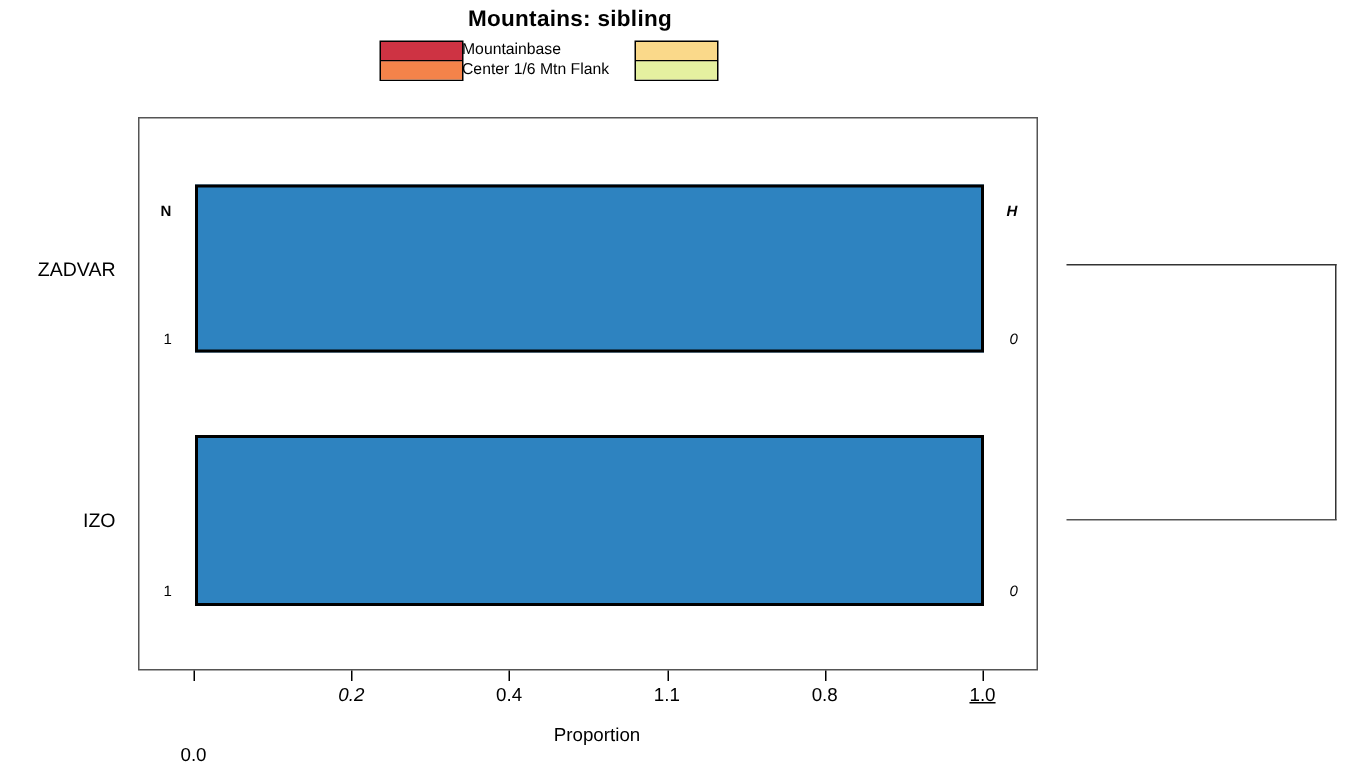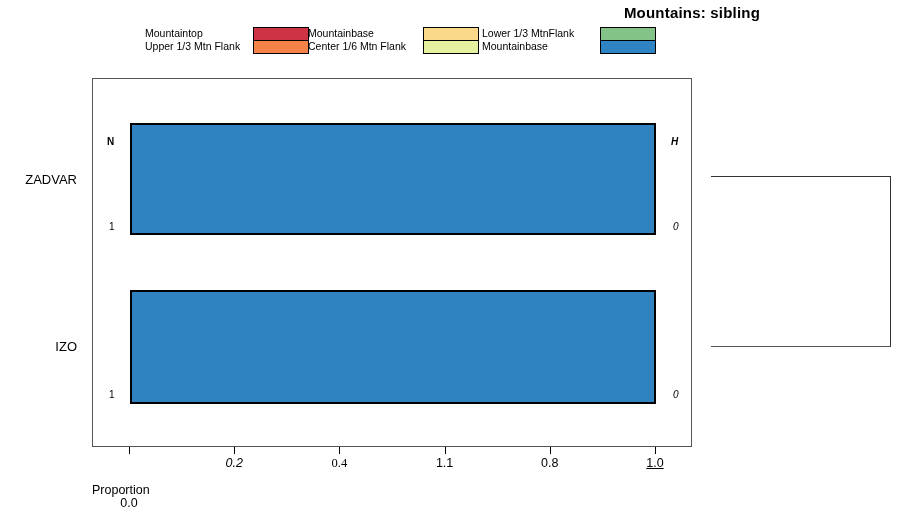--- a/index.html
+++ b/index.html
@@ -15,21 +15,21 @@
     font-family: "Liberation Sans", sans-serif;
     color: #000000;
   }
 
   
   #chart-title {
     position: absolute;
     left: 0;
     top: 4px;
     width: 760px;
-    text-align: right;
+    text-align: center;
     font-size: 15px;
     font-weight: bold;
     letter-spacing: 0.2px;
   }
 
   
   #legend {
     position: absolute;
     left: 145px;
     top: 27px;
@@ -151,24 +151,24 @@
   }
   .xticklabel {
     position: absolute;
     top: 9px;
     font-size: 12.5px;
     transform: translateX(-50%);
     white-space: nowrap;
   }
   #xaxis-title {
     position: absolute;
-    left: 0;
+    left: 6px;
     top: 36px;
     width: 600px;
-    text-align: left;
+    text-align: center;
     font-size: 12.5px;
   }
 
   
   #side-panel {
     position: absolute;
     left: 711px;
     top: 176px;
     width: 180px;
     height: 171px;
@@ -181,51 +181,37 @@
   }
 </style>
 </head>
 <body>
 
 <div id="chart-title">Mountains: sibling</div>
 
 <div id="legend">
 
   <div class="legend-col legend-col-0">
-    <div class="legend-labels">
-      <div>Mountaintop</div>
-      <div>Upper 1/3 Mtn Flank</div>
-    </div>
     <div class="legend-swatches">
       <div class="swatch top" id="sw-0-0" style="background: rgb(206, 51, 67);"></div>
       <div class="swatch bot" id="sw-0-1" style="background: rgb(244, 131, 74);"></div>
     </div>
   </div>
 
   <div class="legend-col legend-col-1">
     <div class="legend-labels">
       <div>Mountainbase</div>
       <div>Center 1/6 Mtn Flank</div>
     </div>
     <div class="legend-swatches">
       <div class="swatch top" id="sw-1-0" style="background: rgb(250, 217, 138);"></div>
       <div class="swatch bot" id="sw-1-1" style="background: rgb(229, 240, 160);"></div>
     </div>
   </div>
 
-  <div class="legend-col legend-col-2">
-    <div class="legend-labels">
-      <div>Lower 1/3 MtnFlank</div>
-      <div>Mountainbase</div>
-    </div>
-    <div class="legend-swatches">
-      <div class="swatch top" id="sw-2-0" style="background: rgb(132, 195, 135);"></div>
-      <div class="swatch bot" id="sw-2-1" style="background: rgb(46, 131, 192);"></div>
-    </div>
-  </div>
 </div>
 
 <div id="plot-frame">
 
   <div class="ylabel" id="ylabel-zadvar">ZADVAR</div>
 
   <div class="ylabel" id="ylabel-izo">IZO</div>
 
   <div class="bar" id="bar-zadvar" style="background: rgb(46, 131, 192); border-color: rgb(0, 0, 0); width: 526px;"></div>
 
@@ -240,21 +226,21 @@
   <div class="corner-note italic" id="note-izo-0">0</div>
 </div>
 
 <div id="xaxis">
   <div id="xticks-container">
       <div class="xtick" style="left: 37px;"></div>
       <div class="xticklabel" style="left: 37px; margin-top: 40px;">0.0</div>
       <div class="xtick" style="left: 142.2px;"></div>
       <div class="xticklabel" style="left: 142.2px; font-style: italic;">0.2</div>
       <div class="xtick" style="left: 247.4px;"></div>
-      <div class="xticklabel" style="left: 247.4px; font-family: Liberation Serif, serif;">0.4</div>
+      <div class="xticklabel" style="left: 247.4px;">0.4</div>
       <div class="xtick" style="left: 352.6px;"></div>
       <div class="xticklabel" style="left: 352.6px;">1.1</div>
       <div class="xtick" style="left: 457.8px;"></div>
       <div class="xticklabel" style="left: 457.8px;">0.8</div>
       <div class="xtick" style="left: 563px;"></div>
       <div class="xticklabel" style="left: 563px; text-decoration: underline;">1.0</div>
     </div>
   <div id="xaxis-title">Proportion</div>
 </div>
 

